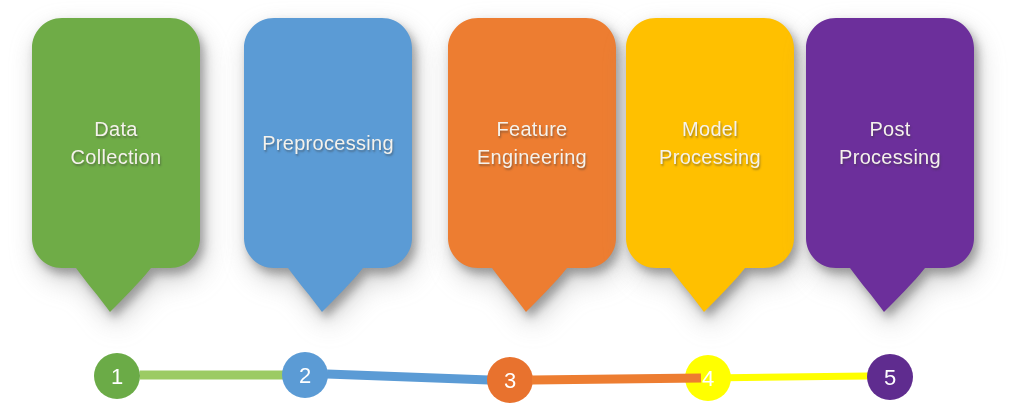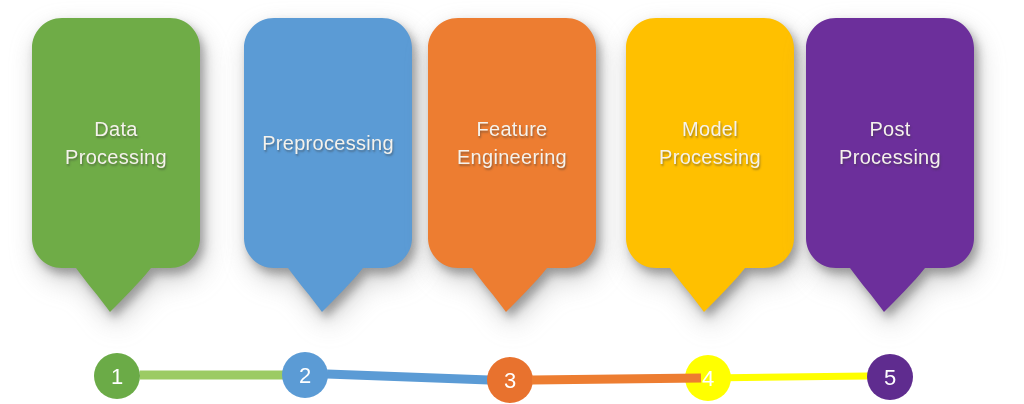--- a/index.html
+++ b/index.html
@@ -62,31 +62,31 @@
 </head>
 <body>
 
 <div class="canvas">
 
   <div class="callout" style="left:32px">
     <svg class="callout-shape" viewBox="0 0 168 296">
       <path d="M30 0 H138 C154.6 0 168 13.4 168 30 V220 C168 236.6 154.6 250 138 250 H119 C107 265 91 281 78 294 C68 280 54 264 44 250 H30 C13.4 250 0 236.6 0 220 V30 C0 13.4 13.4 0 30 0 Z" fill="#6FAC47"></path>
     </svg>
     <div class="callout-label">Data
-Processing</div>
+Collection</div>
   </div>
 
   <div class="callout" style="left:244px">
     <svg class="callout-shape" viewBox="0 0 168 296">
       <path d="M30 0 H138 C154.6 0 168 13.4 168 30 V220 C168 236.6 154.6 250 138 250 H119 C107 265 91 281 78 294 C68 280 54 264 44 250 H30 C13.4 250 0 236.6 0 220 V30 C0 13.4 13.4 0 30 0 Z" fill="#5B9BD5"></path>
     </svg>
     <div class="callout-label">Preprocessing</div>
   </div>
 
-  <div class="callout" style="left:428px">
+  <div class="callout" style="left:448px">
     <svg class="callout-shape" viewBox="0 0 168 296">
       <path d="M30 0 H138 C154.6 0 168 13.4 168 30 V220 C168 236.6 154.6 250 138 250 H119 C107 265 91 281 78 294 C68 280 54 264 44 250 H30 C13.4 250 0 236.6 0 220 V30 C0 13.4 13.4 0 30 0 Z" fill="#ED7D31"></path>
     </svg>
     <div class="callout-label">Feature
 Engineering</div>
   </div>
 
   <div class="callout" style="left:626px">
     <svg class="callout-shape" viewBox="0 0 168 296">
       <path d="M30 0 H138 C154.6 0 168 13.4 168 30 V220 C168 236.6 154.6 250 138 250 H119 C107 265 91 281 78 294 C68 280 54 264 44 250 H30 C13.4 250 0 236.6 0 220 V30 C0 13.4 13.4 0 30 0 Z" fill="#FFC000"></path>

